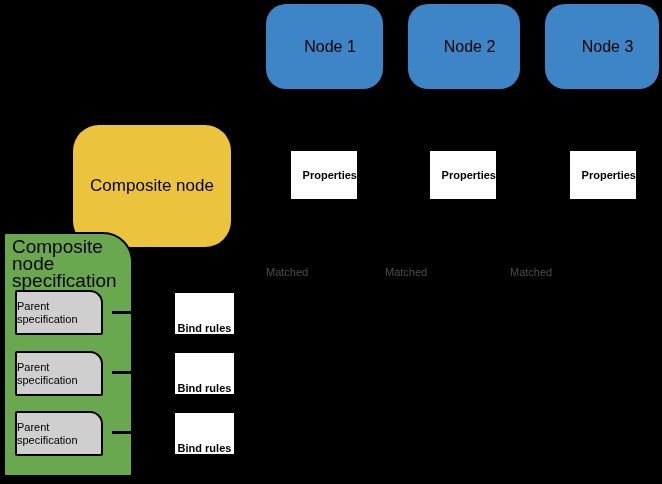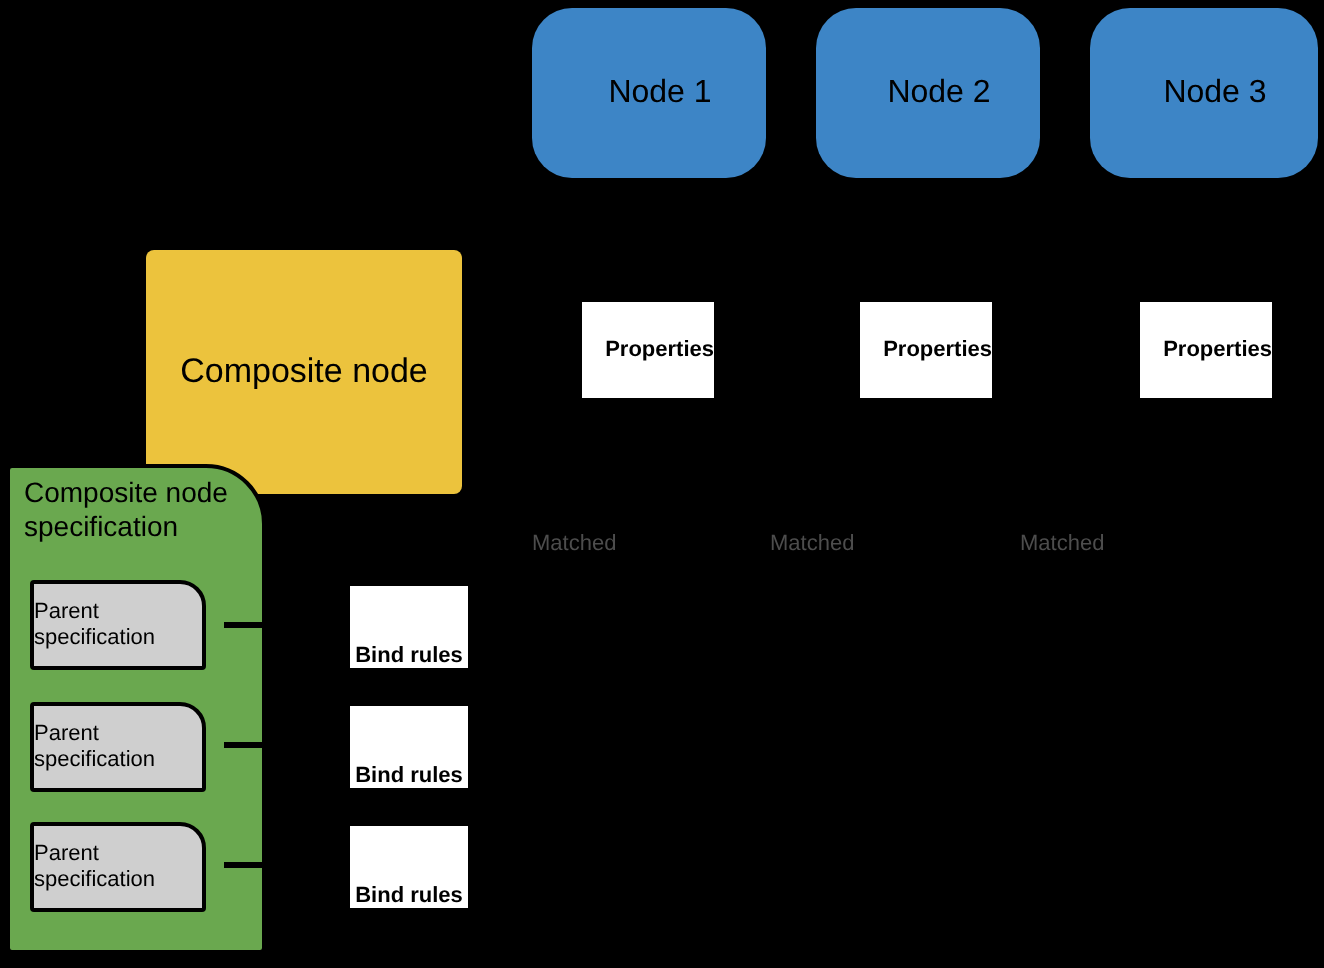--- a/index.html
+++ b/index.html
@@ -64,21 +64,21 @@
   .matched-2 { left: 385px; }
   .matched-3 { left: 510px; }
 
   
   .composite {
     position: absolute;
     left: 73px;
     top: 125px;
     width: 158px;
     height: 122px;
-    border-radius: 4px;
+    border-radius: 26px;
     background: var(--composite-fill, #ecc33d);
     display: flex;
     align-items: center;
     justify-content: center;
     font-size: 17px;
     color: var(--text, #000);
     z-index: 1;
   }
 
   
@@ -91,21 +91,21 @@
     background: var(--spec-fill, #6aa84f);
     border: 2px solid var(--outline, #000000);
     border-radius: 3px 30px 3px 3px;
     z-index: 2;
   }
   .spec-title {
     position: absolute;
     left: 7px;
     top: 4px;
     width: 112px;
-    font-size: 14px;
+    font-size: 19px;
     line-height: 17px;
     color: var(--text, #000);
   }
   .parent {
     position: absolute;
     left: 10px;
     width: 88px;
     height: 45px;
     background: var(--parent-fill, #cfcfcf);
     border: 2px solid var(--outline, #000000);

